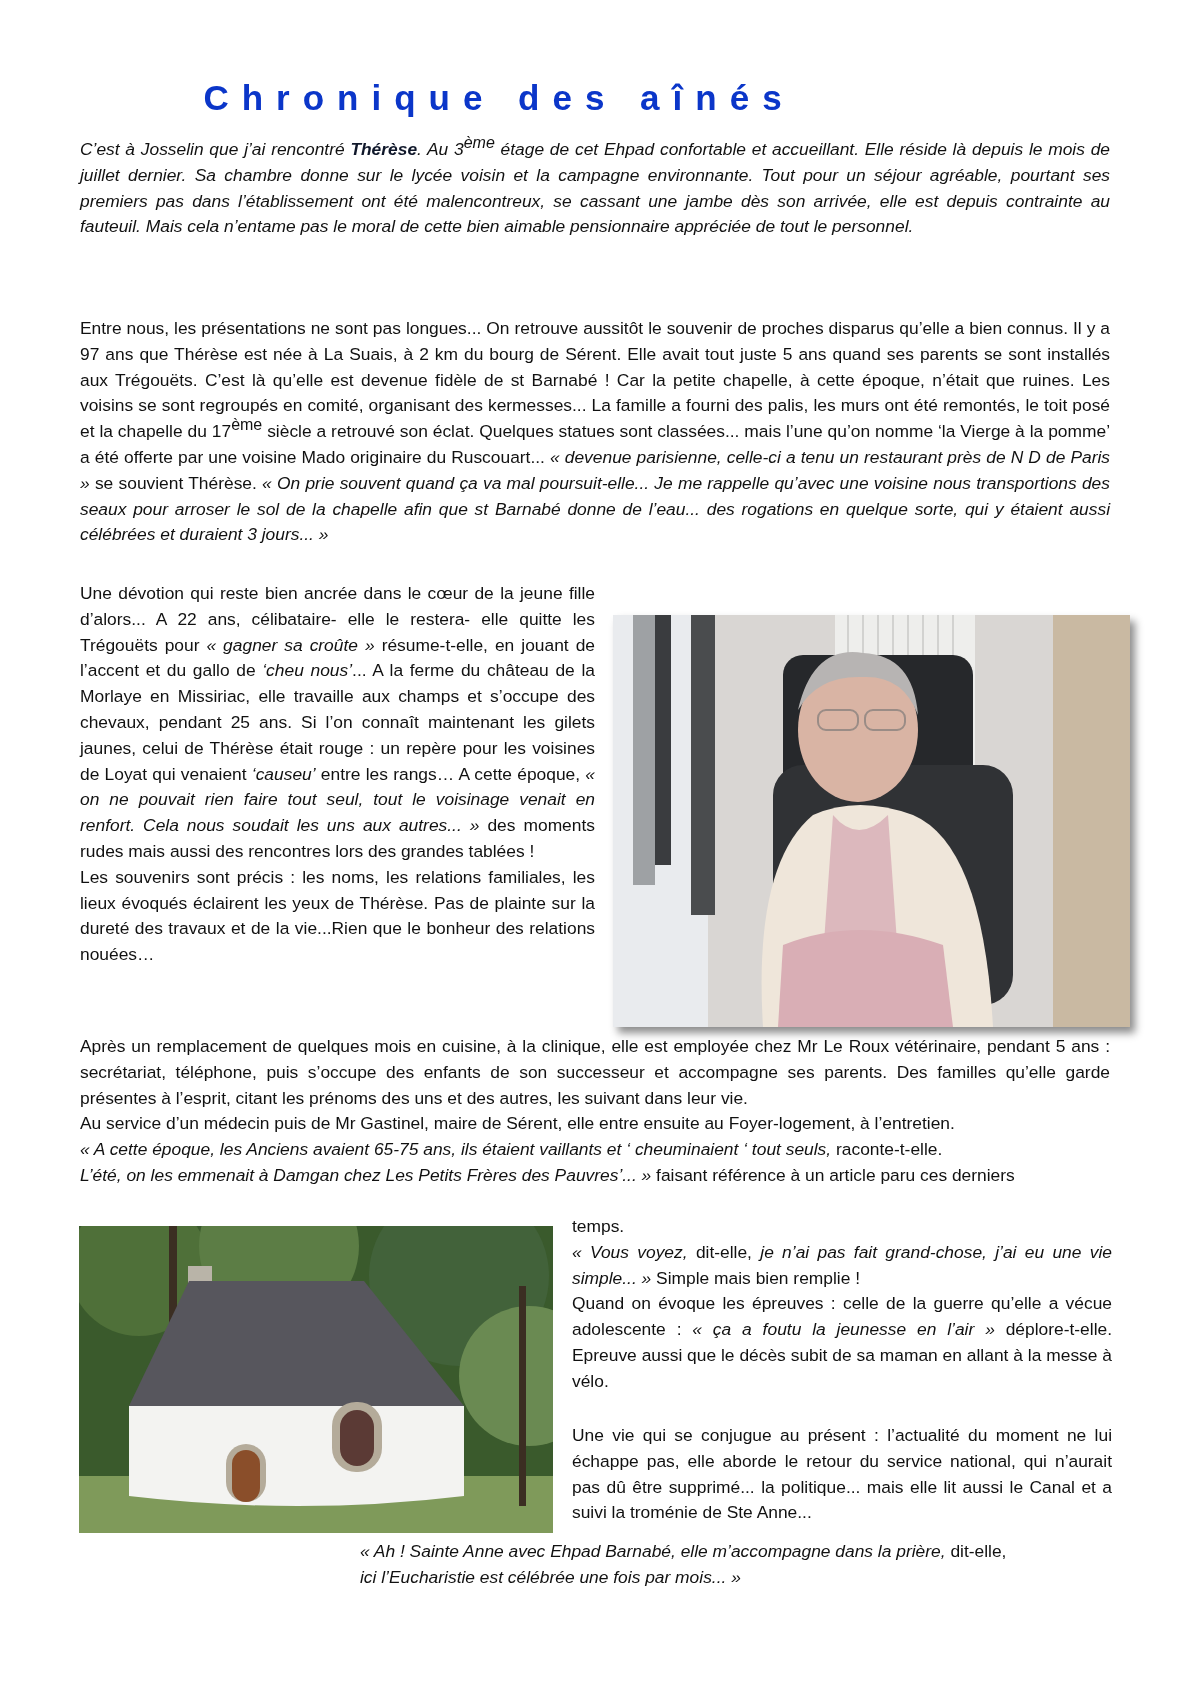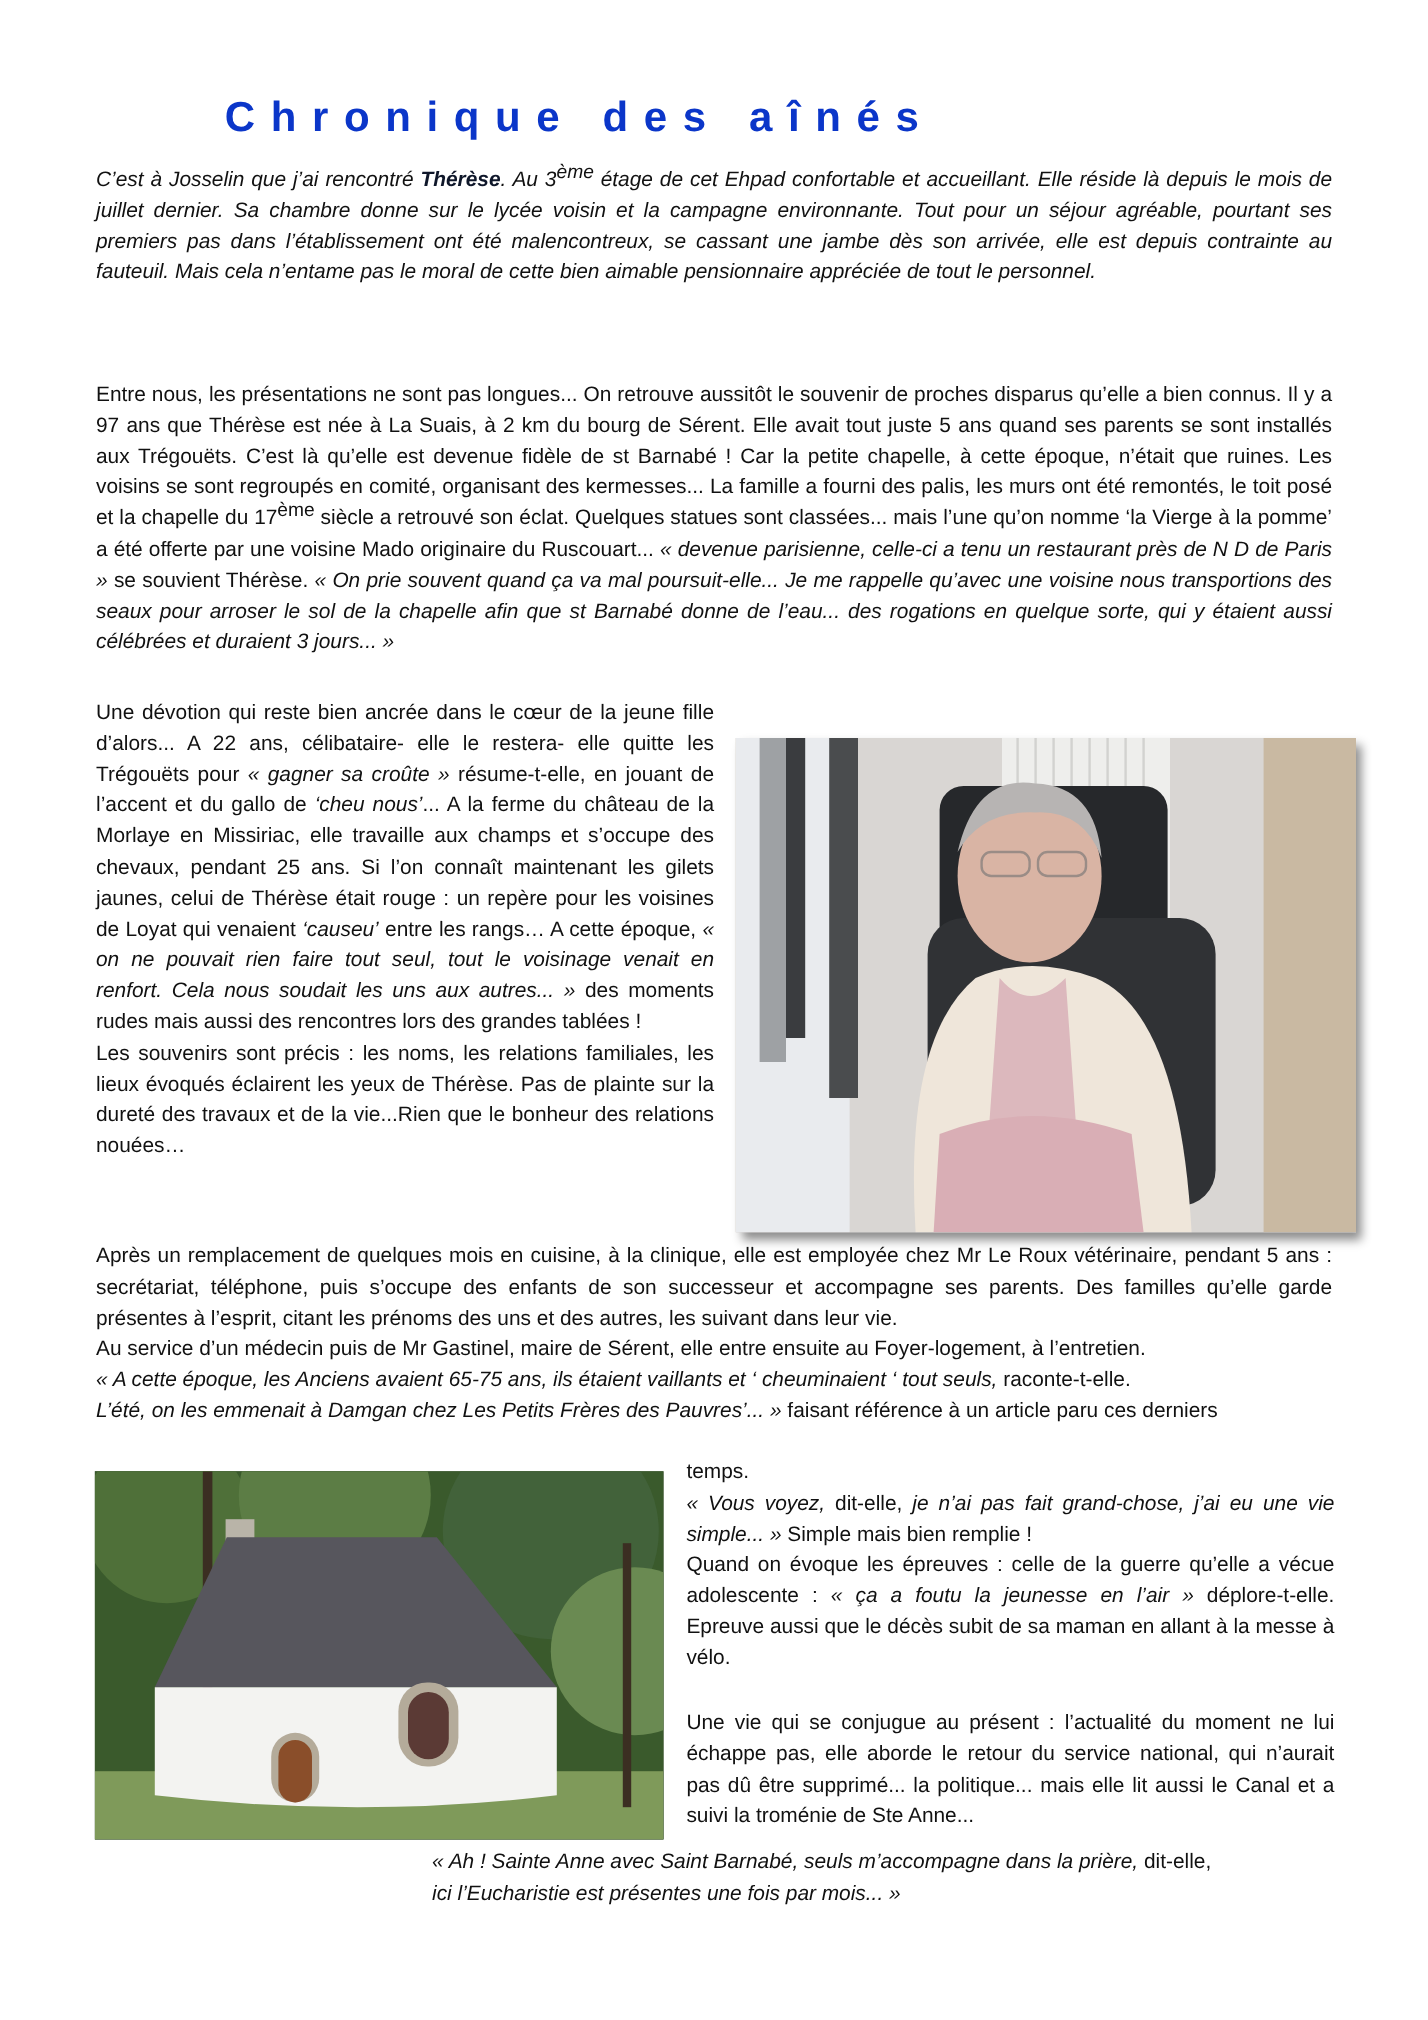--- a/index.html
+++ b/index.html
@@ -1,18 +1,18 @@
 <!DOCTYPE html>
 <html><head>
 <meta charset="utf-8">
 <style>
   html, body { margin: 0; padding: 0; background: #ffffff; }
   body { width: 1190px; height: 1683px; position: relative; overflow: hidden;
          font-family: "Liberation Sans", "DejaVu Sans", sans-serif; color: #111; }
-  .title { position: absolute; left: 0; top: 78px; width: 966px; text-align: center;
+  .title { position: absolute; left: 16px; top: 78px; width: 966px; text-align: center;
            font-size: 35px; font-weight: bold; letter-spacing: 13px; color: #0b36c9; }
   .txt { position: absolute; font-size: 17.4px; line-height: 25.8px; text-align: justify; margin: 0; }
   .txt i { font-style: italic; }
   .txt sup { font-size: 16px; line-height: 0; vertical-align: super; }
   .hl { color: #0f172a; font-weight: bold; font-style: italic; }
 
   #p1 { left: 80px; top: 137px; width: 1030px; }
   #p2 { left: 80px; top: 316px; width: 1030px; }
   #p3 { left: 80px; top: 581px; width: 515px; }
   #p4 { left: 80px; top: 1034px; width: 1030px; }
@@ -90,13 +90,13 @@
     <rect x="153" y="224" width="28" height="52" rx="14" fill="#8a4e2a"></rect>
     <rect x="253" y="176" width="50" height="70" rx="24" fill="#b4ab9a"></rect>
     <rect x="261" y="184" width="34" height="56" rx="17" fill="#5b3a35"></rect>
   </svg>
 </div>
 
 <p class="txt" id="p5"><span>temps.</span><br><i>« Vous voyez,</i><span> dit-elle, </span><i>je n’ai pas fait grand-chose, j’ai eu une vie simple... »</i><span> Simple mais bien remplie !</span><br><span>Quand on évoque les épreuves : celle de la guerre qu’elle a vécue adolescente : </span><i>« ça a foutu la jeunesse en l’air »</i><span> déplore-t-elle. Epreuve aussi que le décès subit de sa maman en allant à la messe à vélo.</span></p>
 
 <p class="txt" id="p6"><span>Une vie qui se conjugue au présent : l’actualité du moment ne lui échappe pas, elle aborde le retour du service national, qui n’aurait pas dû être supprimé... la politique... mais elle lit aussi le Canal et a suivi la troménie de Ste Anne...</span></p>
 
-<p class="txt" id="p7"><i>« Ah ! Sainte Anne avec Saint Barnabé, seuls m’accompagne dans la prière,</i><span> dit-elle,</span><br><i>ici l’Eucharistie est présentes une fois par mois... »</i></p>
+<p class="txt" id="p7"><i>« Ah ! Sainte Anne avec Ehpad Barnabé, elle m’accompagne dans la prière,</i><span> dit-elle,</span><br><i>ici l’Eucharistie est célébrée une fois par mois... »</i></p>
 
 </body></html>

